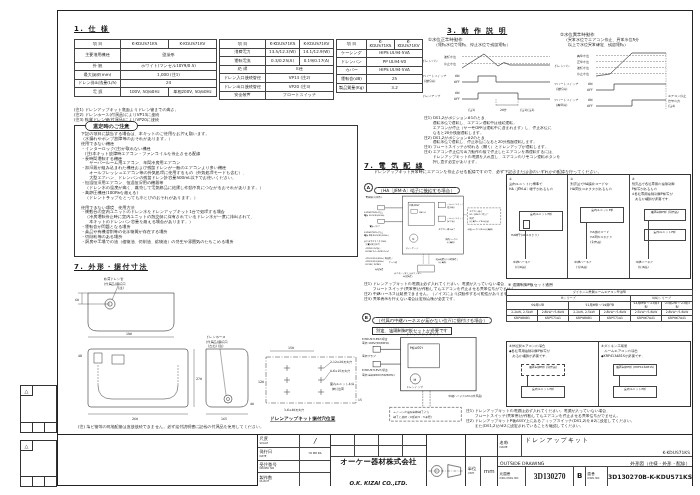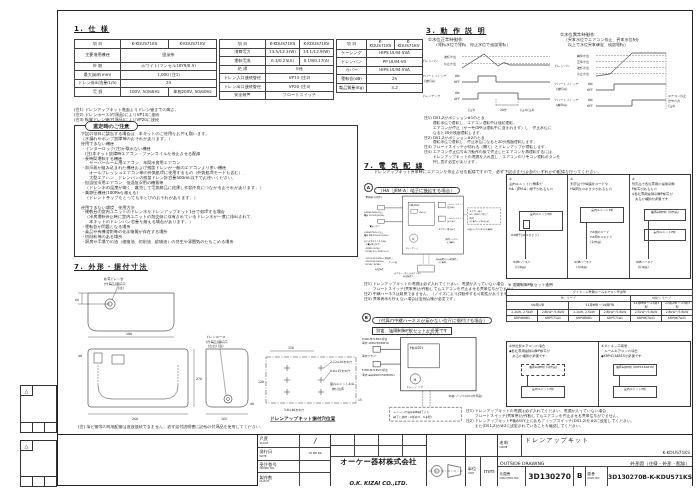--- a/index.html
+++ b/index.html
@@ -252,21 +252,21 @@
       <line x1="250" y1="107" x2="256" y2="99" stroke="#333" stroke-width="0.4"></line>
       <text x="256" y="99" class="s30">8-6×15長丸穴</text>
       <text x="256" y="112" class="s30">室内ユニット本体</text>
       <text x="258" y="116.5" class="s30">据付位置</text>
       <text x="210" y="138" class="s30">3-6×40長丸穴</text>
       <text x="284" y="128" class="s30">15</text>
       <text x="196" y="147" style="font-size:4.6px;font-weight:bold;text-decoration:underline;">ドレンアップキット据付穴位置</text>
     </svg>
     <div class="abs t" style="left:20px;top:414px;font-size:4px;">(注) 塩ビ管等の現地配管は直接接続できません。必ず据付説明書に記載の付属品を使用してください。</div>
 
-    <div class="abs hd" style="left:368px;top:15px;">3. 動 作 説 明</div>
+    <div class="abs hd" style="left:389px;top:15px;">3. 動 作 説 明</div>
     <div class="abs t" style="left:370px;top:26px;font-size:4.4px;">①水位正常時動作</div>
     <div class="abs t" style="left:376px;top:32px;font-size:4px;">（運転水位で運転、停止水位で残留運転）</div>
     <svg class="abs" style="left:364px;top:38px;" width="130" height="64" viewBox="0 0 130 64">
       <text x="0" y="13" class="s32">ドレンパン</text>
       <text x="22" y="9" class="s30">運転水位</text>
       <text x="22" y="16" class="s30">停止水位</text>
       <line x1="40" y1="7.5" x2="128" y2="7.5" stroke="#555" stroke-width="0.4" stroke-dasharray="2,1"></line>
       <line x1="40" y1="14.5" x2="128" y2="14.5" stroke="#555" stroke-width="0.4" stroke-dasharray="2,1"></line>
       <path d="M40,19 L62,5 L76,17 L82,13.5 L88,16 L128,16" fill="none" stroke="#333" stroke-width="0.7"></path>
       <text x="0" y="28" class="s30">フロートスイッチ</text>
@@ -618,21 +618,21 @@
         </div>
         <div class="tb-row" style="height:10.5px;align-items:flex-end;justify-content:space-between;padding:0 2px;">
           <span style="font-size:4.6px;">OUTSIDE DRAWING</span>
           <span style="font-size:4.6px;">外形図（仕様・外形・配線）</span>
         </div>
         <div class="tb-row" style="height:19px;">
           <div class="tb-lab" style="width:28px;">
             <span class="ja" style="font-size:3.6px;">元図番</span>
               <span class="en">ORG DWG NO</span>
           </div>
-          <div style="width:48px;display:flex;align-items:center;justify-content:center;font-size:7.5px;font-weight:bold;border-right:0.6px solid #444;box-sizing:border-box;">3D130270</div>
+          <div style="width:48px;display:flex;align-items:center;justify-content:center;font-size:7.5px;font-weight:bold;border-right:0.6px solid #444;box-sizing:border-box;font-family:Liberation Serif, serif;">3D130270</div>
           <div style="width:12px;display:flex;align-items:center;justify-content:center;font-size:7px;font-weight:bold;border-right:0.6px solid #444;box-sizing:border-box;">B</div>
           <div class="tb-lab" style="width:22px;">
             <span class="ja" style="font-size:3.6px;">図番</span>
               <span class="en">DWG NO</span>
           </div>
           <div style="flex:1;display:flex;align-items:center;justify-content:center;font-size:6px;font-weight:bold;white-space:nowrap;">3D130270B-K-KDU571KS</div>
         </div>
       </div>
     </div>
 

